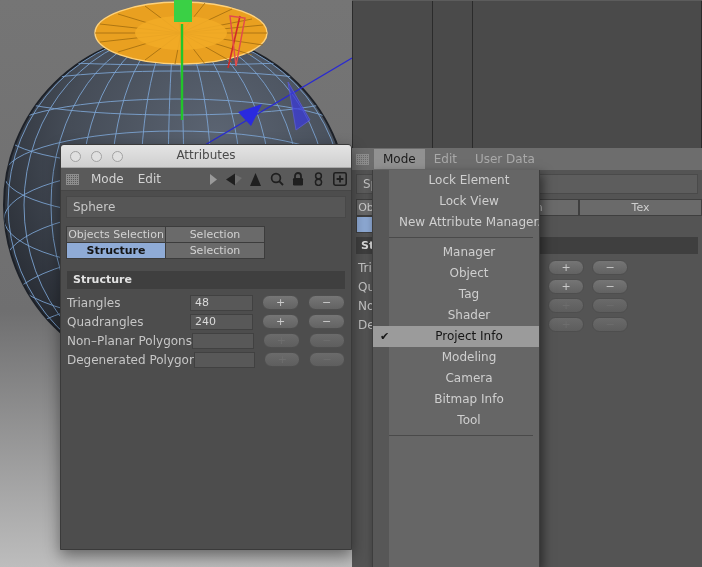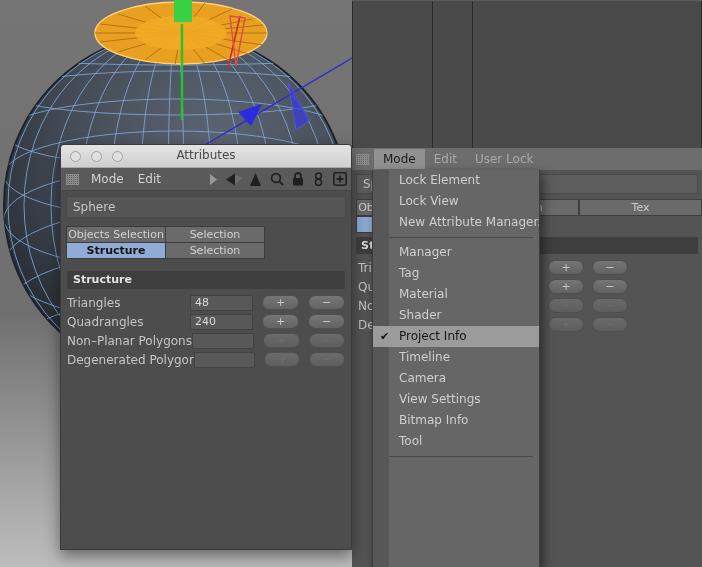--- a/index.html
+++ b/index.html
@@ -108,21 +108,21 @@
           box-sizing:border-box;color:#dadada;font-size:11px;line-height:14px;padding-left:4px;}
   .sbtn{width:38px;height:15px;border-radius:8px;margin-left:9px;
         background:linear-gradient(180deg,#767676,#636363);
         border:1px solid #4f4f4f;color:#cbcbcb;font-size:11px;
         text-align:center;line-height:13px;box-sizing:border-box;}
   .sbtn.dis{color:#6e6e6e;background:linear-gradient(180deg,#6b6b6b,#5e5e5e);}
 
   
   #mode-menu{position:absolute;left:372px;top:170px;width:166px;height:397px;
              background:#666666;border:1px solid #3d3d3d;border-top:none;
-             box-shadow:3px 4px 10px rgba(0,0,0,.5);overflow:hidden;}
+             box-shadow:3px 4px 10px rgba(0,0,0,.5);overflow:hidden;text-align:center;}
   #menu-gutter{position:absolute;left:0;top:0;width:16px;height:397px;background:#575757;}
   .mrow{position:relative;height:21px;line-height:21px;color:#cfcfcf;font-size:12px;
         padding-left:26px;white-space:nowrap;}
   .mrow.checked{background:#9b9b9b;color:#161616;}
   .mrow.checked .mcheck{display:block;}
   .mcheck{display:none;position:absolute;left:7px;top:0;font-size:11px;color:#161616;}
   .msep{height:1px;background:#4a4a4a;margin:4px 6px 4px 16px;}
 </style>
 </head>
 <body>
@@ -216,21 +216,21 @@
       <div class="bg-divider" style="left:120px;"></div>
       <div class="bg-divider" style="left:349px;"></div>
     </div>
   </div>
 
   <div id="bg-attr">
     <div class="bg-menubar">
       <span class="menu-grip"></span>
       <span class="menu-item active">Mode</span>
       <span class="menu-item dim">Edit</span>
-      <span class="menu-item dim">User Lock</span>
+      <span class="menu-item dim">User Data</span>
     </div>
 
     <div class="bg-namefield">Sphere</div>
 
     <div class="bg-tabrow">
       <div class="bg-tabline">
         <div class="bg-tab">Objects Selection</div>
         <div class="bg-tab wide">Selection</div>
         <div class="bg-tab wide">Tex</div>
       </div>
@@ -371,28 +371,27 @@
   </div>
 
   <div id="mode-menu">
     <div id="menu-gutter"></div>
 
     <div class="mrow">Lock Element</div>
     <div class="mrow">Lock View</div>
     <div class="mrow">New Attribute Manager...</div>
     <div class="msep"></div>
     <div class="mrow">Manager</div>
+    <div class="mrow">Object</div>
     <div class="mrow">Tag</div>
-    <div class="mrow">Material</div>
     <div class="mrow">Shader</div>
     <div class="mrow checked">
       <span class="mcheck">✔</span>
       <span>Project Info</span>
     </div>
-    <div class="mrow">Timeline</div>
+    <div class="mrow">Modeling</div>
     <div class="mrow">Camera</div>
-    <div class="mrow">View Settings</div>
     <div class="mrow">Bitmap Info</div>
     <div class="mrow">Tool</div>
     <div class="msep"></div>
   </div>
 
 </div>
 
 </body></html>

